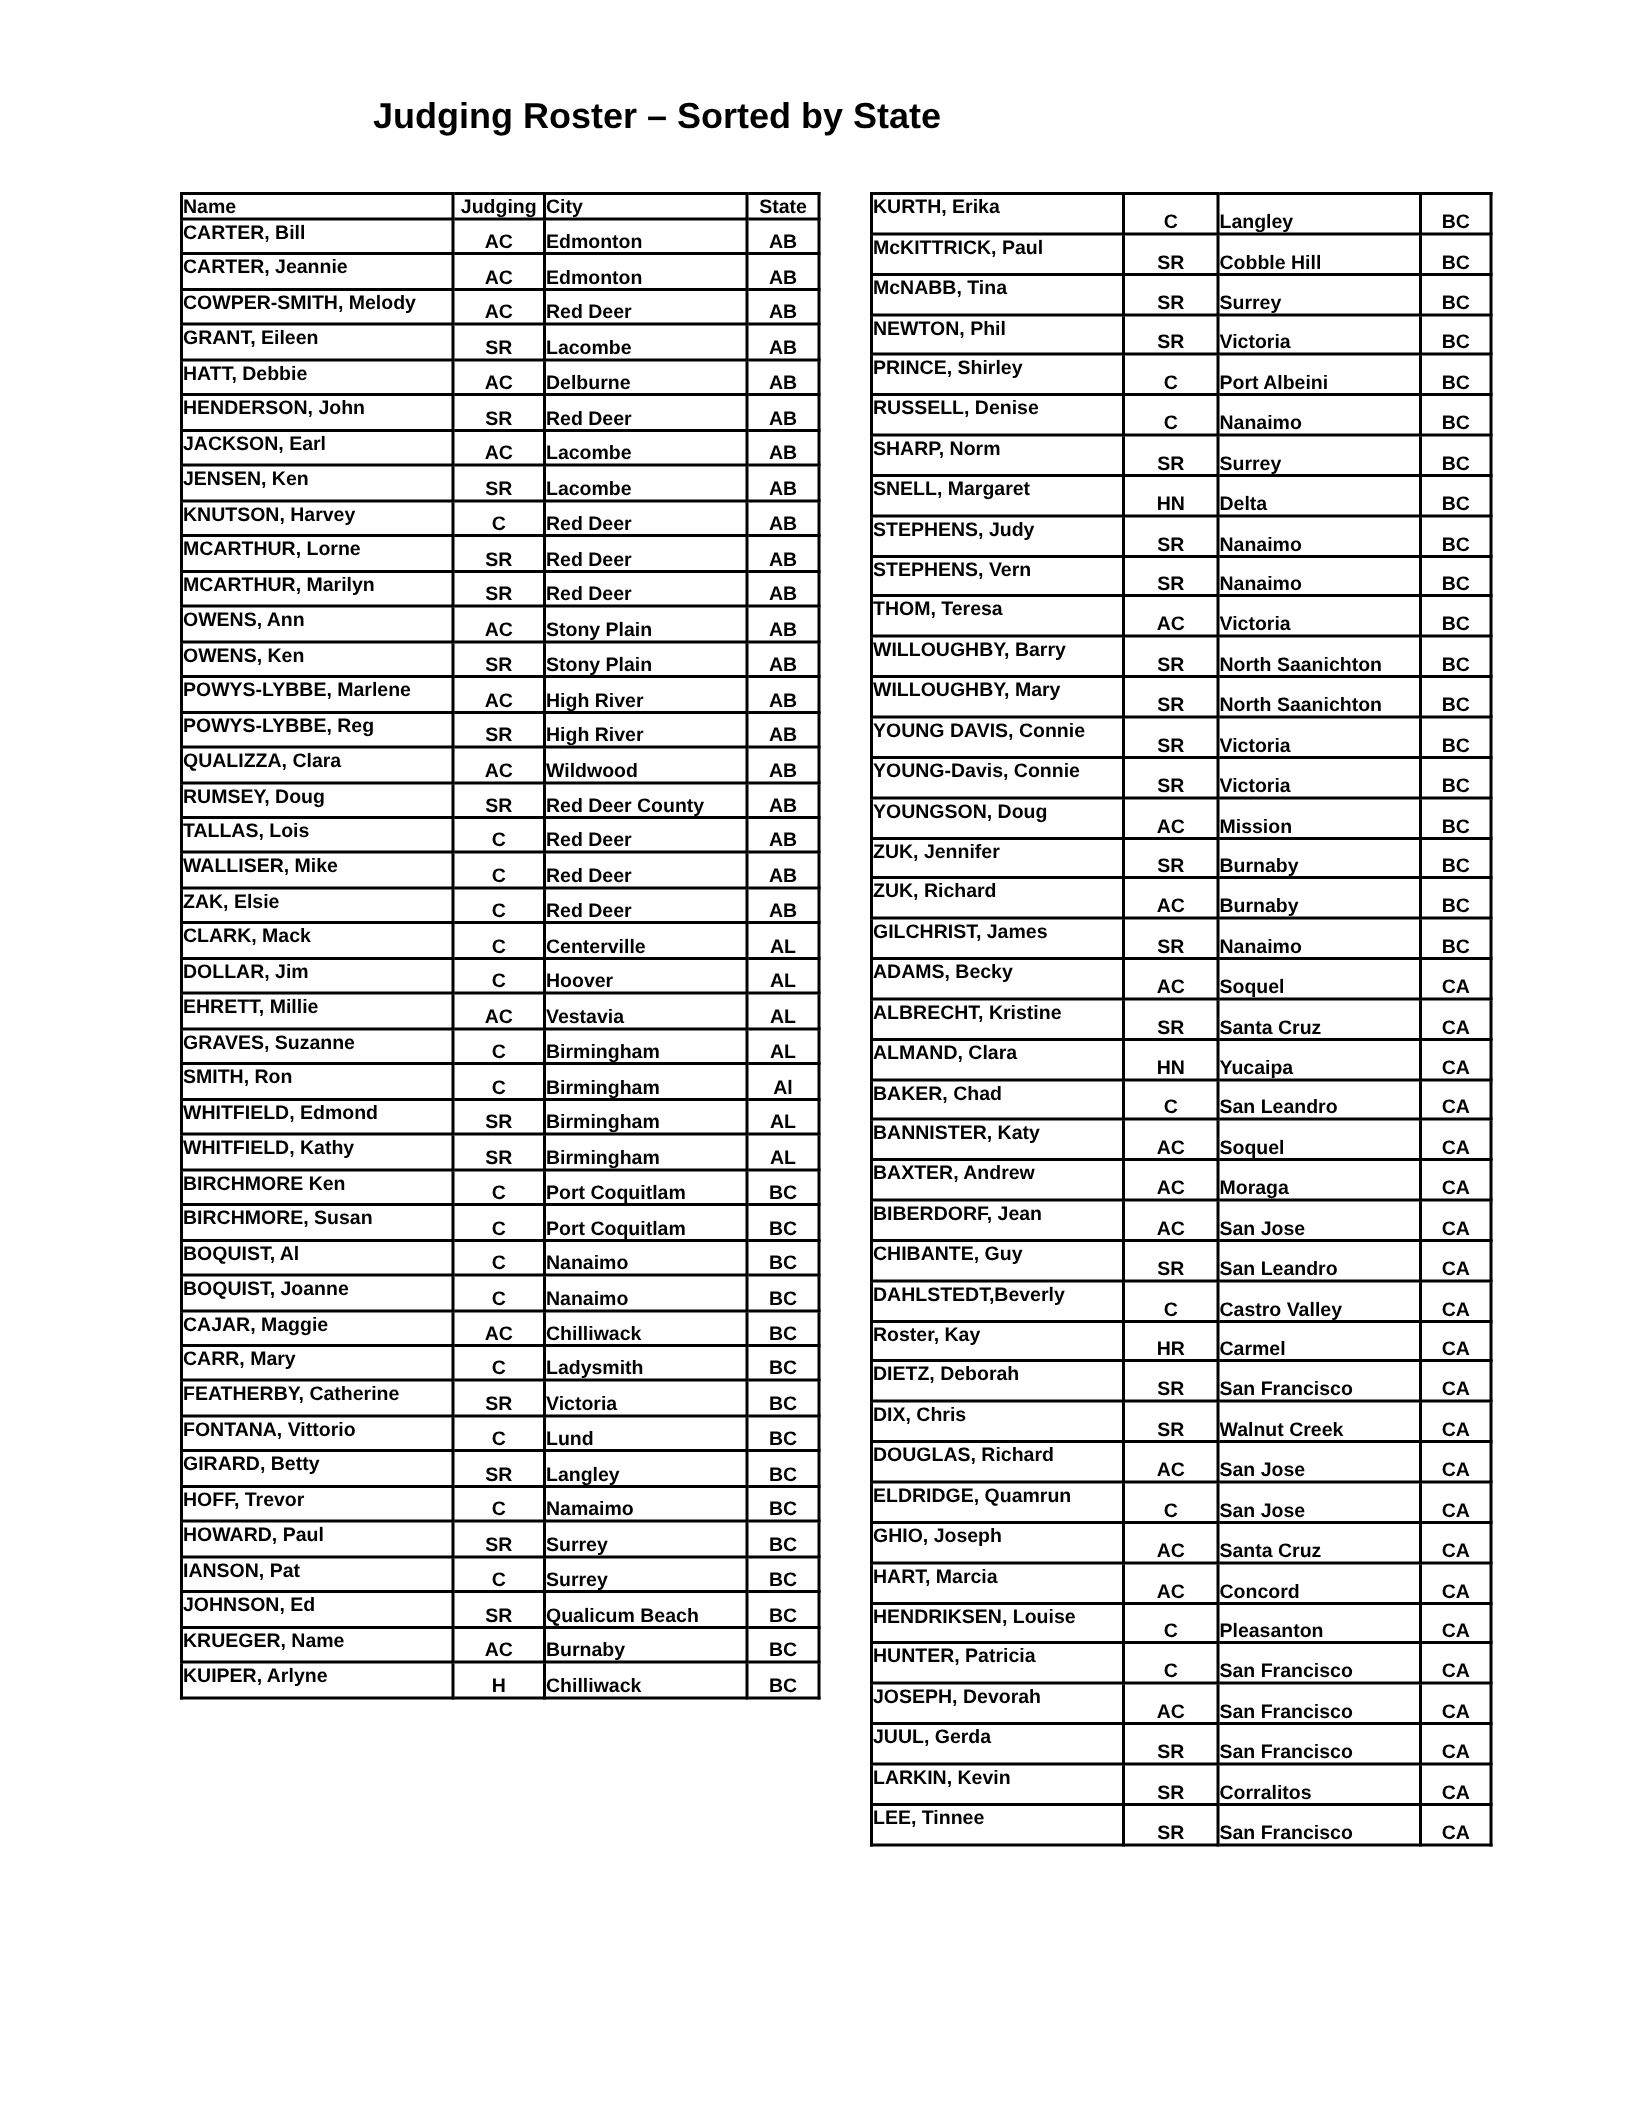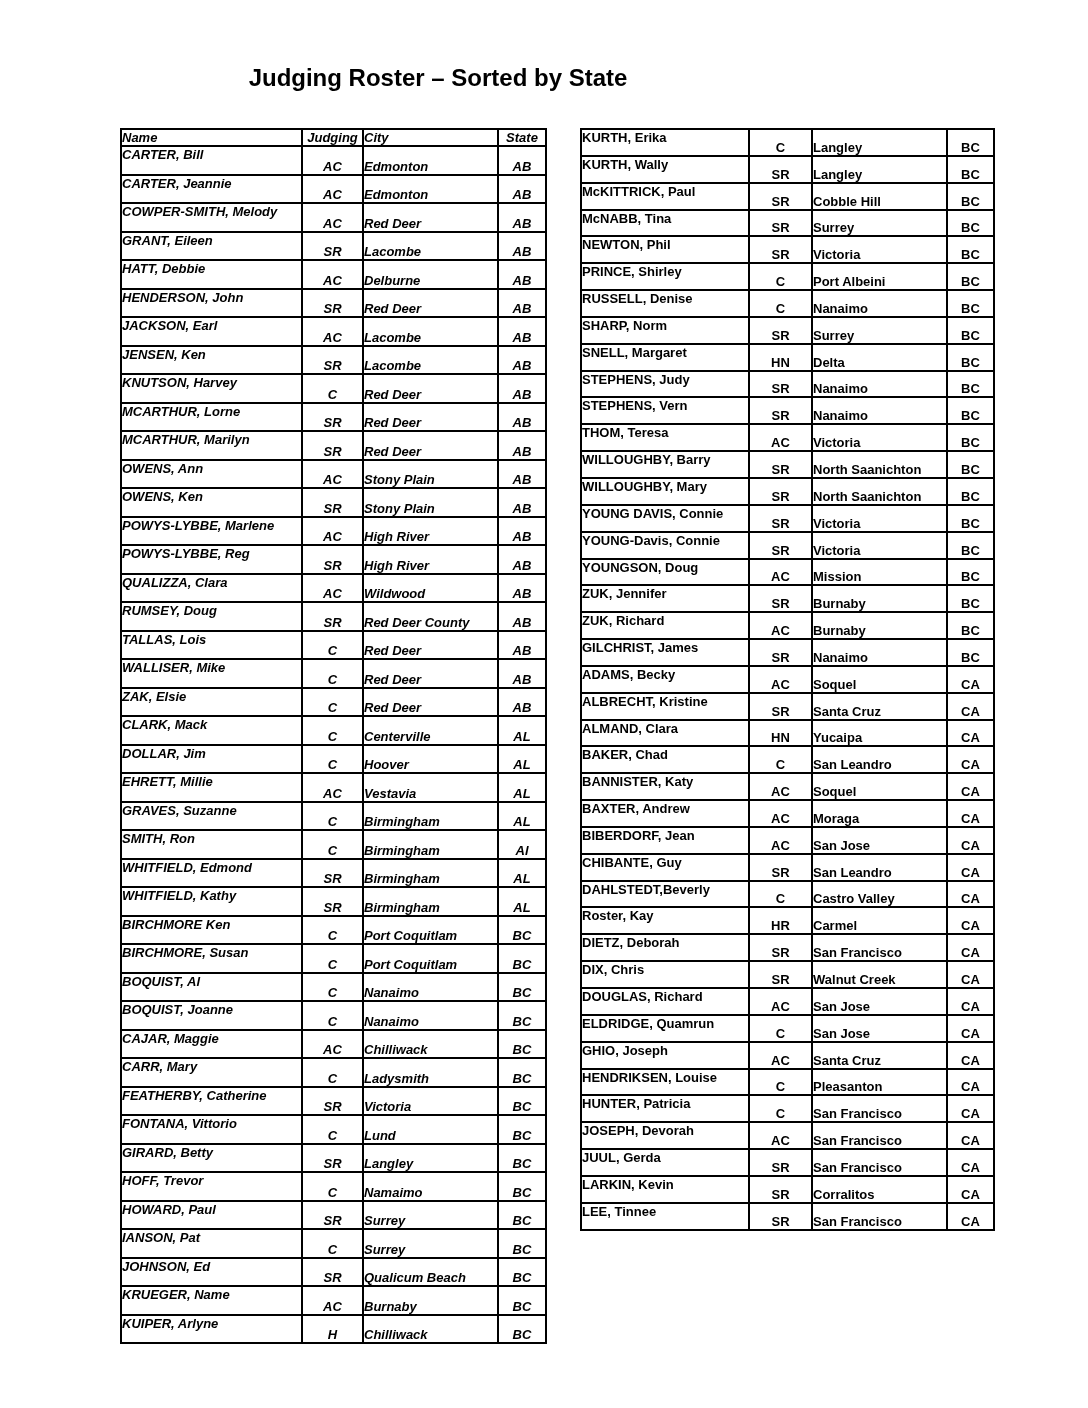--- a/index.html
+++ b/index.html
@@ -25,21 +25,21 @@
     font-size: 24px;
     font-weight: bold;
     letter-spacing: 0px;
   }
   table.roster {
     position: absolute;
     top: 128px;
     border-collapse: collapse;
     table-layout: fixed;
   }
-  table.roster.left  { left: 120px; width: 425px; height: 1216px; font-style: italic; }
+  table.roster.left  { left: 120px; width: 425px; height: 1005px; }
   table.roster.right { left: 580px; width: 413px; height: 1103px; }
 
   table.roster th,
   table.roster td {
     border: 2px solid #000000;
     font-size: 13px;
     font-weight: bold;
     overflow: hidden;
     white-space: nowrap;
     padding: 0;
@@ -367,26 +367,20 @@
       <col class="c-state">
   </colgroup>
   <tbody>
       <tr>
         <td class="col-name">KURTH, Erika</td>
         <td class="col-judging">C</td>
         <td class="col-city">Langley</td>
         <td class="col-state">BC</td>
       </tr>
       <tr>
-        <td class="col-name">KURTH, Wally</td>
-        <td class="col-judging">SR</td>
-        <td class="col-city">Langley</td>
-        <td class="col-state">BC</td>
-      </tr>
-      <tr>
         <td class="col-name">McKITTRICK, Paul</td>
         <td class="col-judging">SR</td>
         <td class="col-city">Cobble Hill</td>
         <td class="col-state">BC</td>
       </tr>
       <tr>
         <td class="col-name">McNABB, Tina</td>
         <td class="col-judging">SR</td>
         <td class="col-city">Surrey</td>
         <td class="col-state">BC</td>
@@ -568,20 +562,26 @@
       <tr>
         <td class="col-name">ELDRIDGE, Quamrun</td>
         <td class="col-judging">C</td>
         <td class="col-city">San Jose</td>
         <td class="col-state">CA</td>
       </tr>
       <tr>
         <td class="col-name">GHIO, Joseph</td>
         <td class="col-judging">AC</td>
         <td class="col-city">Santa Cruz</td>
+        <td class="col-state">CA</td>
+      </tr>
+      <tr>
+        <td class="col-name">HART, Marcia</td>
+        <td class="col-judging">AC</td>
+        <td class="col-city">Concord</td>
         <td class="col-state">CA</td>
       </tr>
       <tr>
         <td class="col-name">HENDRIKSEN, Louise</td>
         <td class="col-judging">C</td>
         <td class="col-city">Pleasanton</td>
         <td class="col-state">CA</td>
       </tr>
       <tr>
         <td class="col-name">HUNTER, Patricia</td>

